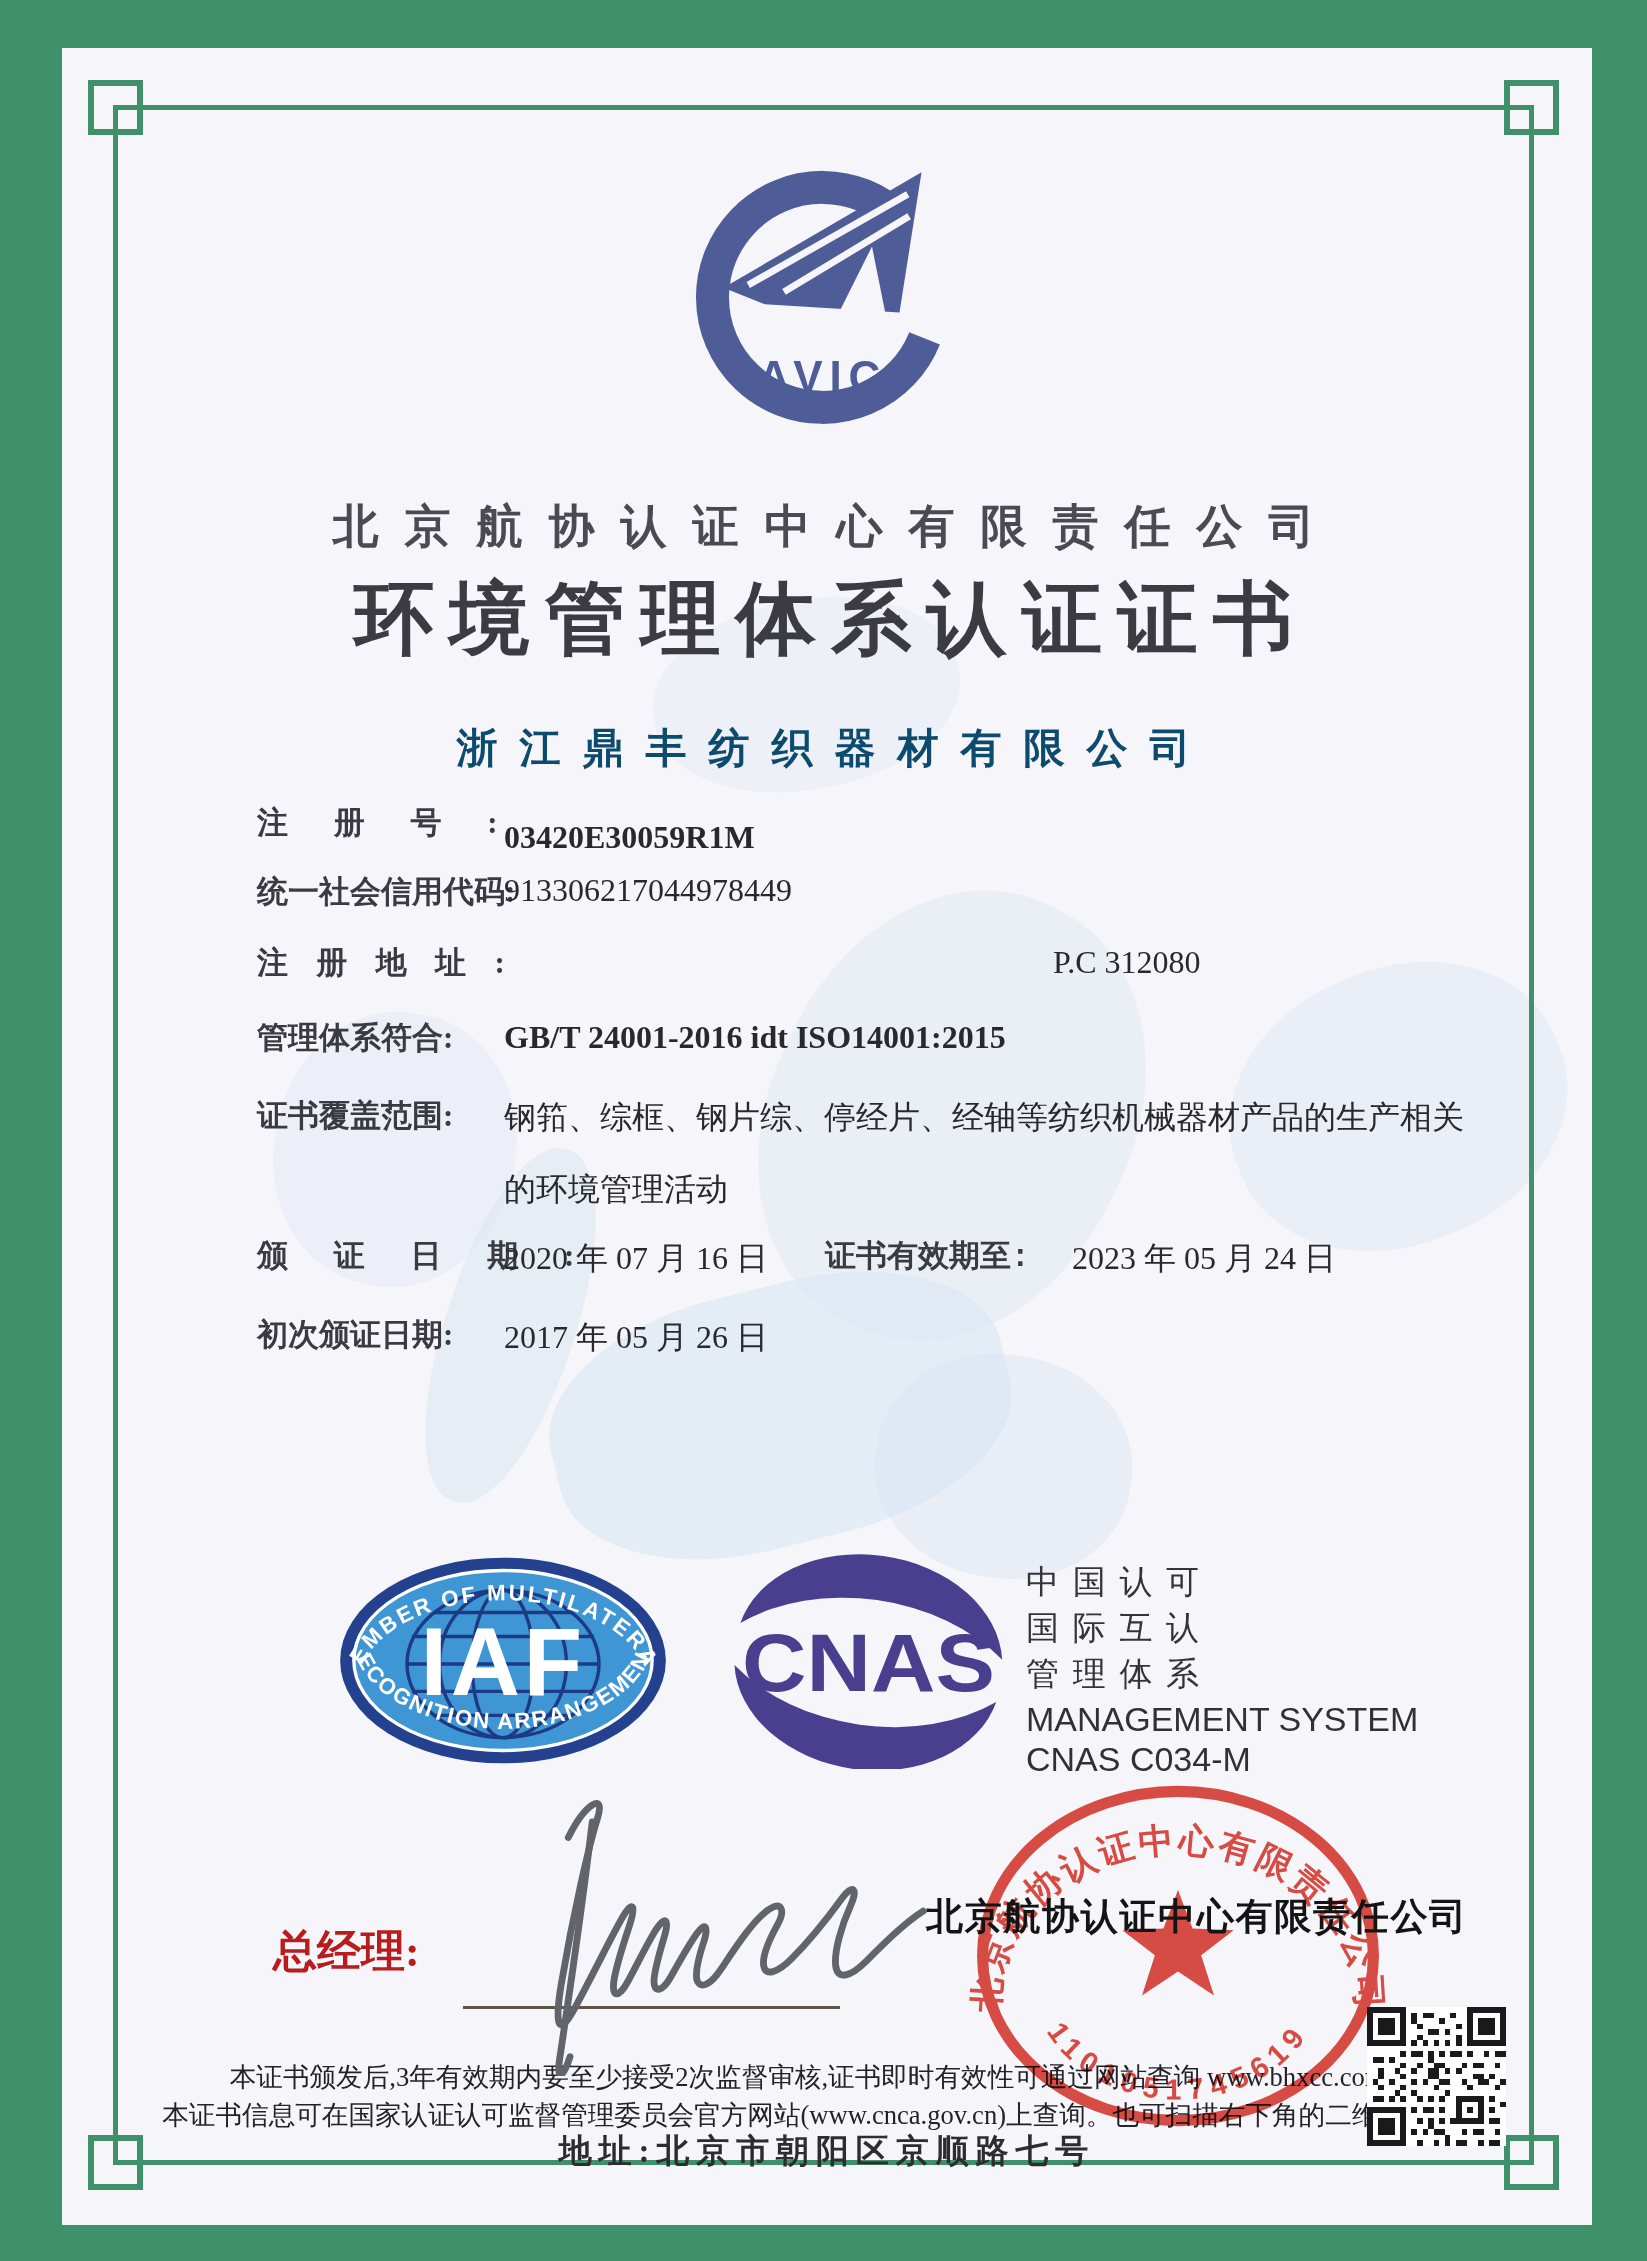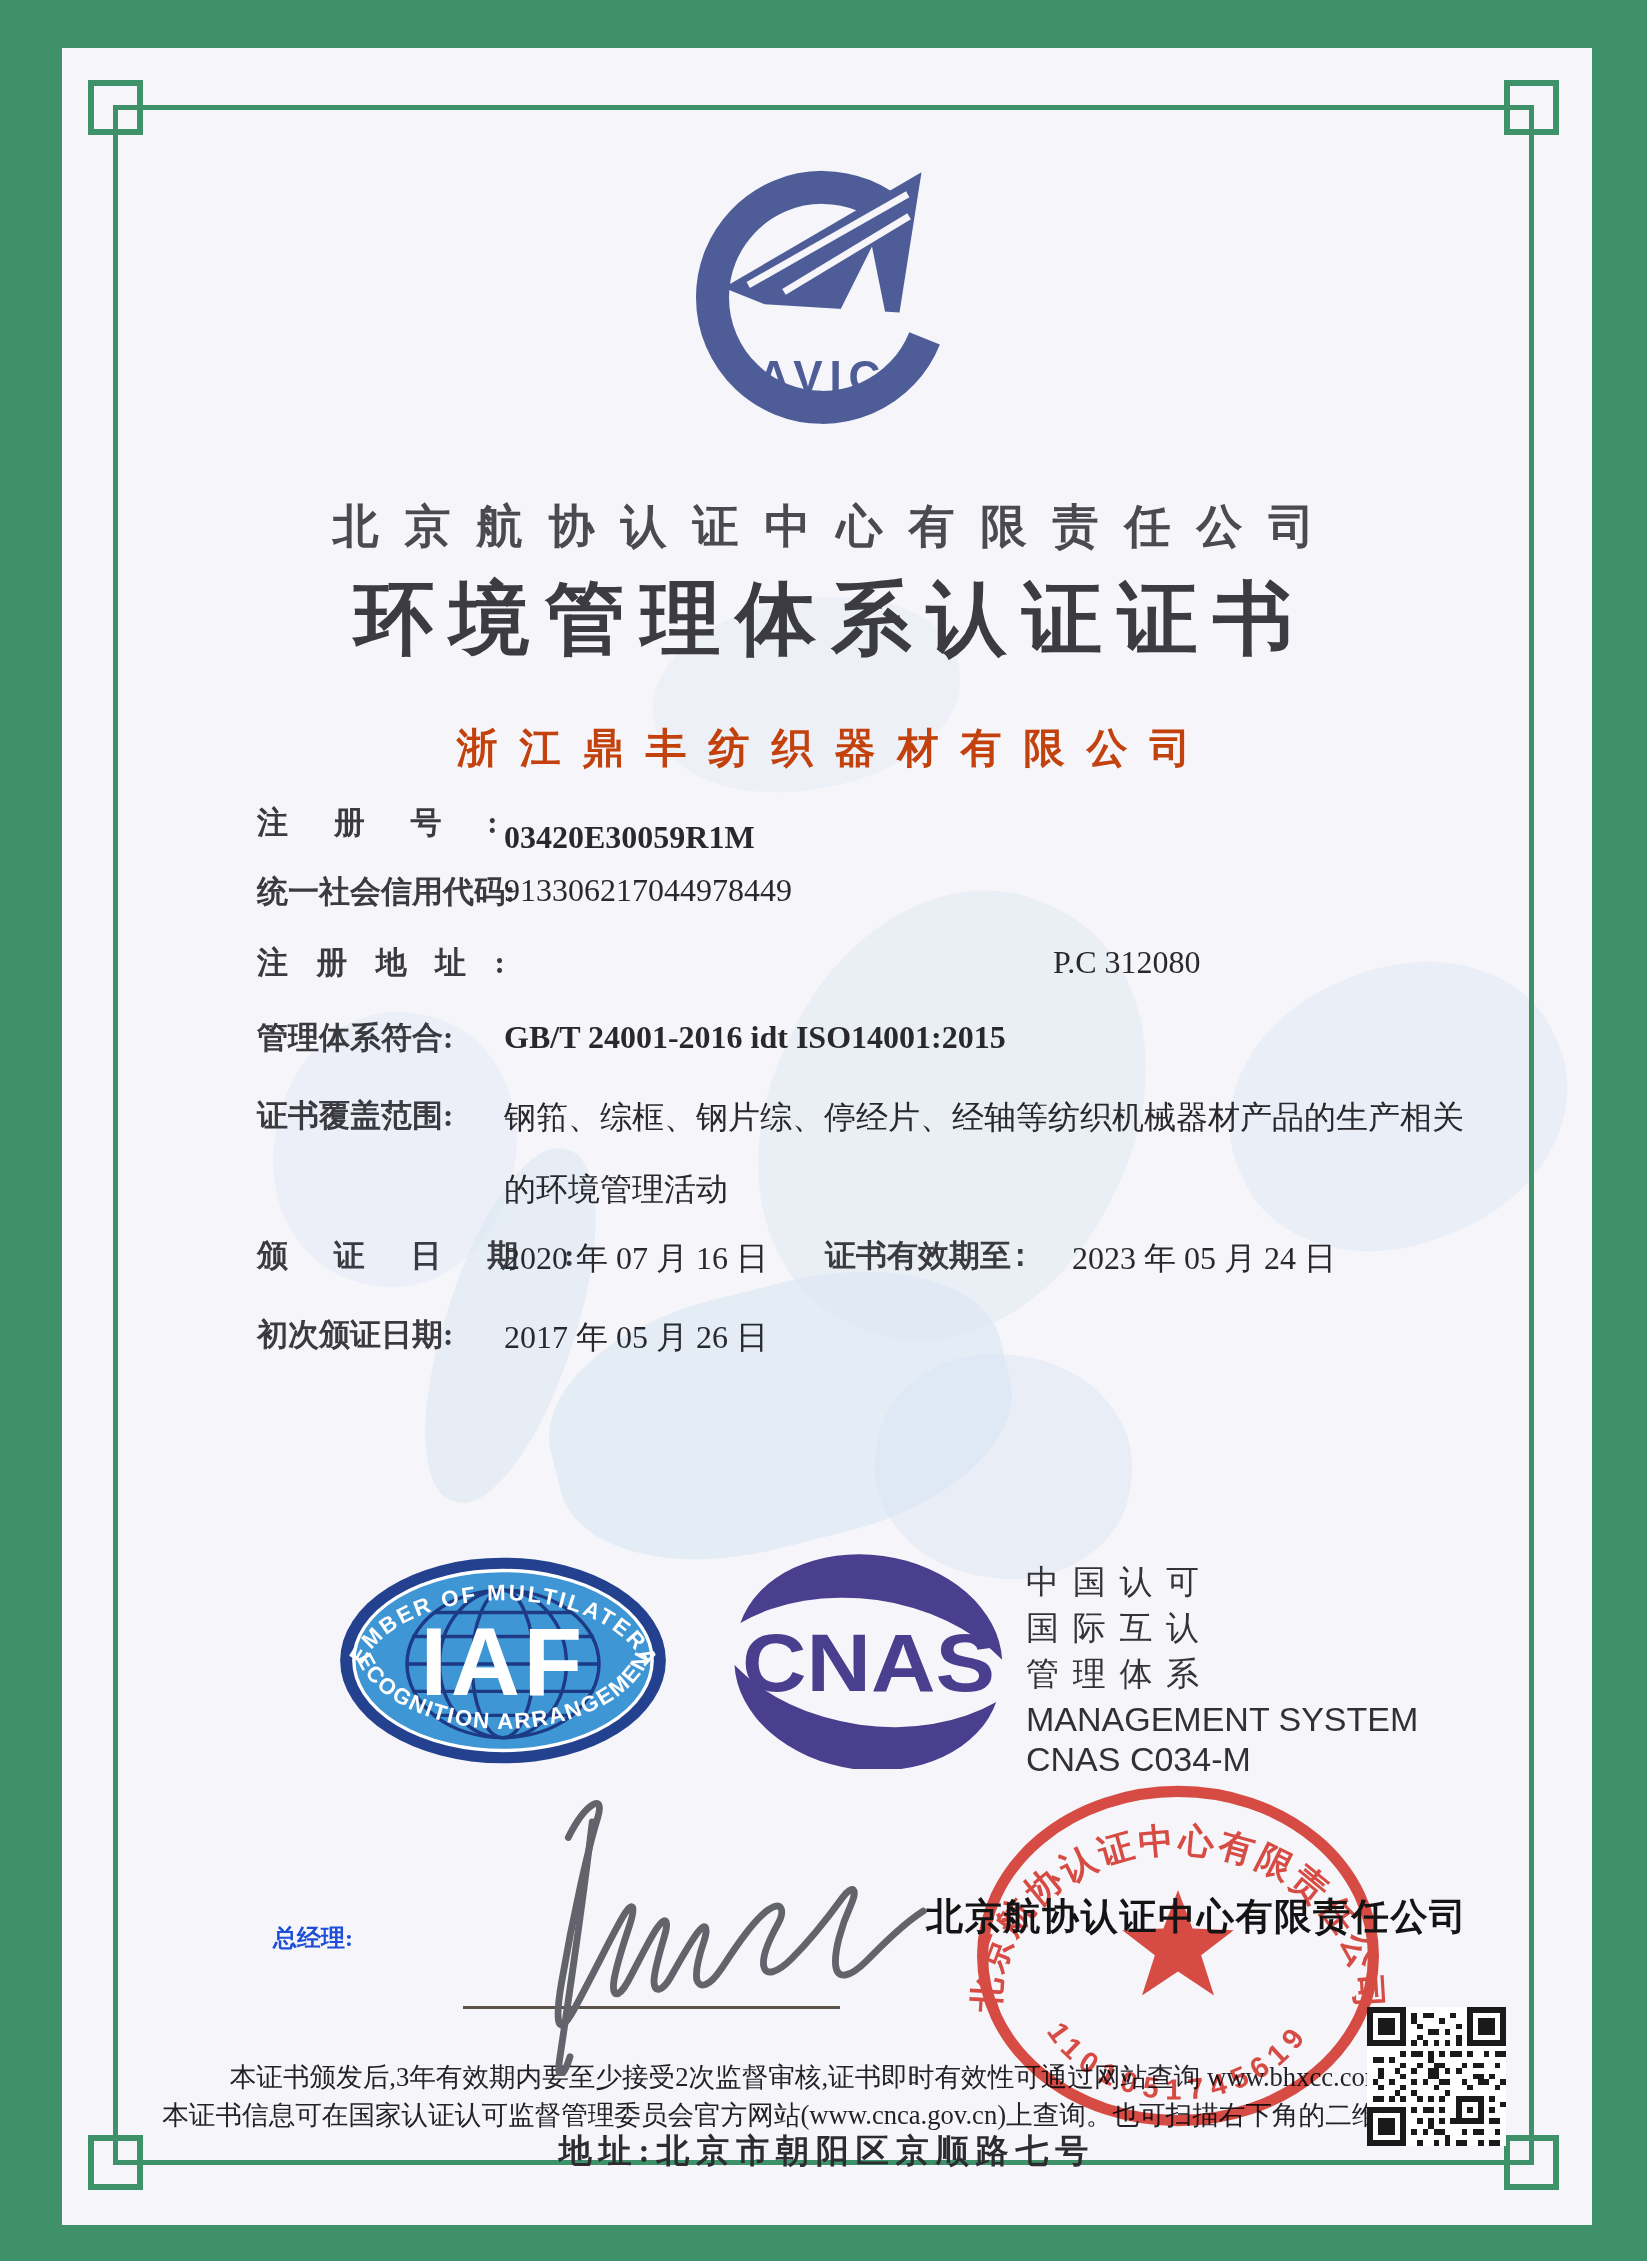--- a/index.html
+++ b/index.html
@@ -13,28 +13,28 @@
                border:5.1px solid #3e9169;box-sizing:border-box;z-index:1;pointer-events:none;}
   .knot{position:absolute;width:55px;height:55px;border:6px solid #3e9169;box-sizing:border-box;z-index:2;background:transparent;}
   .knot.tl{left:88px;top:80px;} .knot.tr{left:1504px;top:80px;}
   .knot.bl{left:88px;top:2135px;} .knot.br{left:1504px;top:2135px;}
   
   .wm{position:absolute;background:#d9e6f3;border-radius:48%;z-index:0;}
   .abs{position:absolute;z-index:3;}
   .center{left:0;width:100%;text-align:center;}
   .issuer-name{top:496px;font-size:46px;font-weight:bold;color:#4a4a50;letter-spacing:26px;padding-left:26px;box-sizing:border-box;}
   .cert-title{top:566px;font-size:80px;font-weight:bold;color:#3b3b41;letter-spacing:15.4px;padding-left:15.4px;box-sizing:border-box;}
-  .company{top:721px;font-size:41px;font-weight:bold;color:#c2410c;letter-spacing:22px;padding-left:22px;box-sizing:border-box;}
+  .company{top:721px;font-size:41px;font-weight:bold;color:#0c4a6e;letter-spacing:22px;padding-left:22px;box-sizing:border-box;}
   .lbl{position:absolute;left:257px;font-size:31px;font-weight:bold;color:#3a3a40;z-index:3;}
   .val{position:absolute;left:504px;font-size:32px;color:#28282d;z-index:3;}
   .val.b{font-weight:bold;}
   .sp3{letter-spacing:19px;} .sp4{letter-spacing:10.3px;}
   .accred-cn{position:absolute;left:1026px;font-size:33px;color:#333338;letter-spacing:13.7px;z-index:3;}
   .accred-en{position:absolute;left:1026px;font-size:34px;color:#303035;font-family:"Liberation Sans",sans-serif;z-index:3;}
-  .gm{position:absolute;left:273px;top:1922px;font-size:24px;font-weight:bold;color:#1d4ed8;z-index:4;}
+  .gm{position:absolute;left:273px;top:1922px;font-size:44px;font-weight:bold;color:#b91c1c;z-index:4;}
   .sig-line{position:absolute;left:463px;top:2006px;width:377px;height:3.4px;background:#5d5349;z-index:3;}
   .issuer-line{position:absolute;left:926px;top:1892px;font-size:37px;font-weight:bold;color:#141414;letter-spacing:1.7px;z-index:6;}
   .notice{position:absolute;left:0;width:100%;text-align:center;font-size:26.6px;color:#222227;z-index:3;}
   .addr-line{top:2129px;font-size:33px;font-weight:bold;color:#2c2c31;letter-spacing:6.9px;padding-left:6.9px;box-sizing:border-box;}
   svg{display:block;}
   .seal-svg{mix-blend-mode:multiply;}
 </style>
 </head>
 <body>
 

